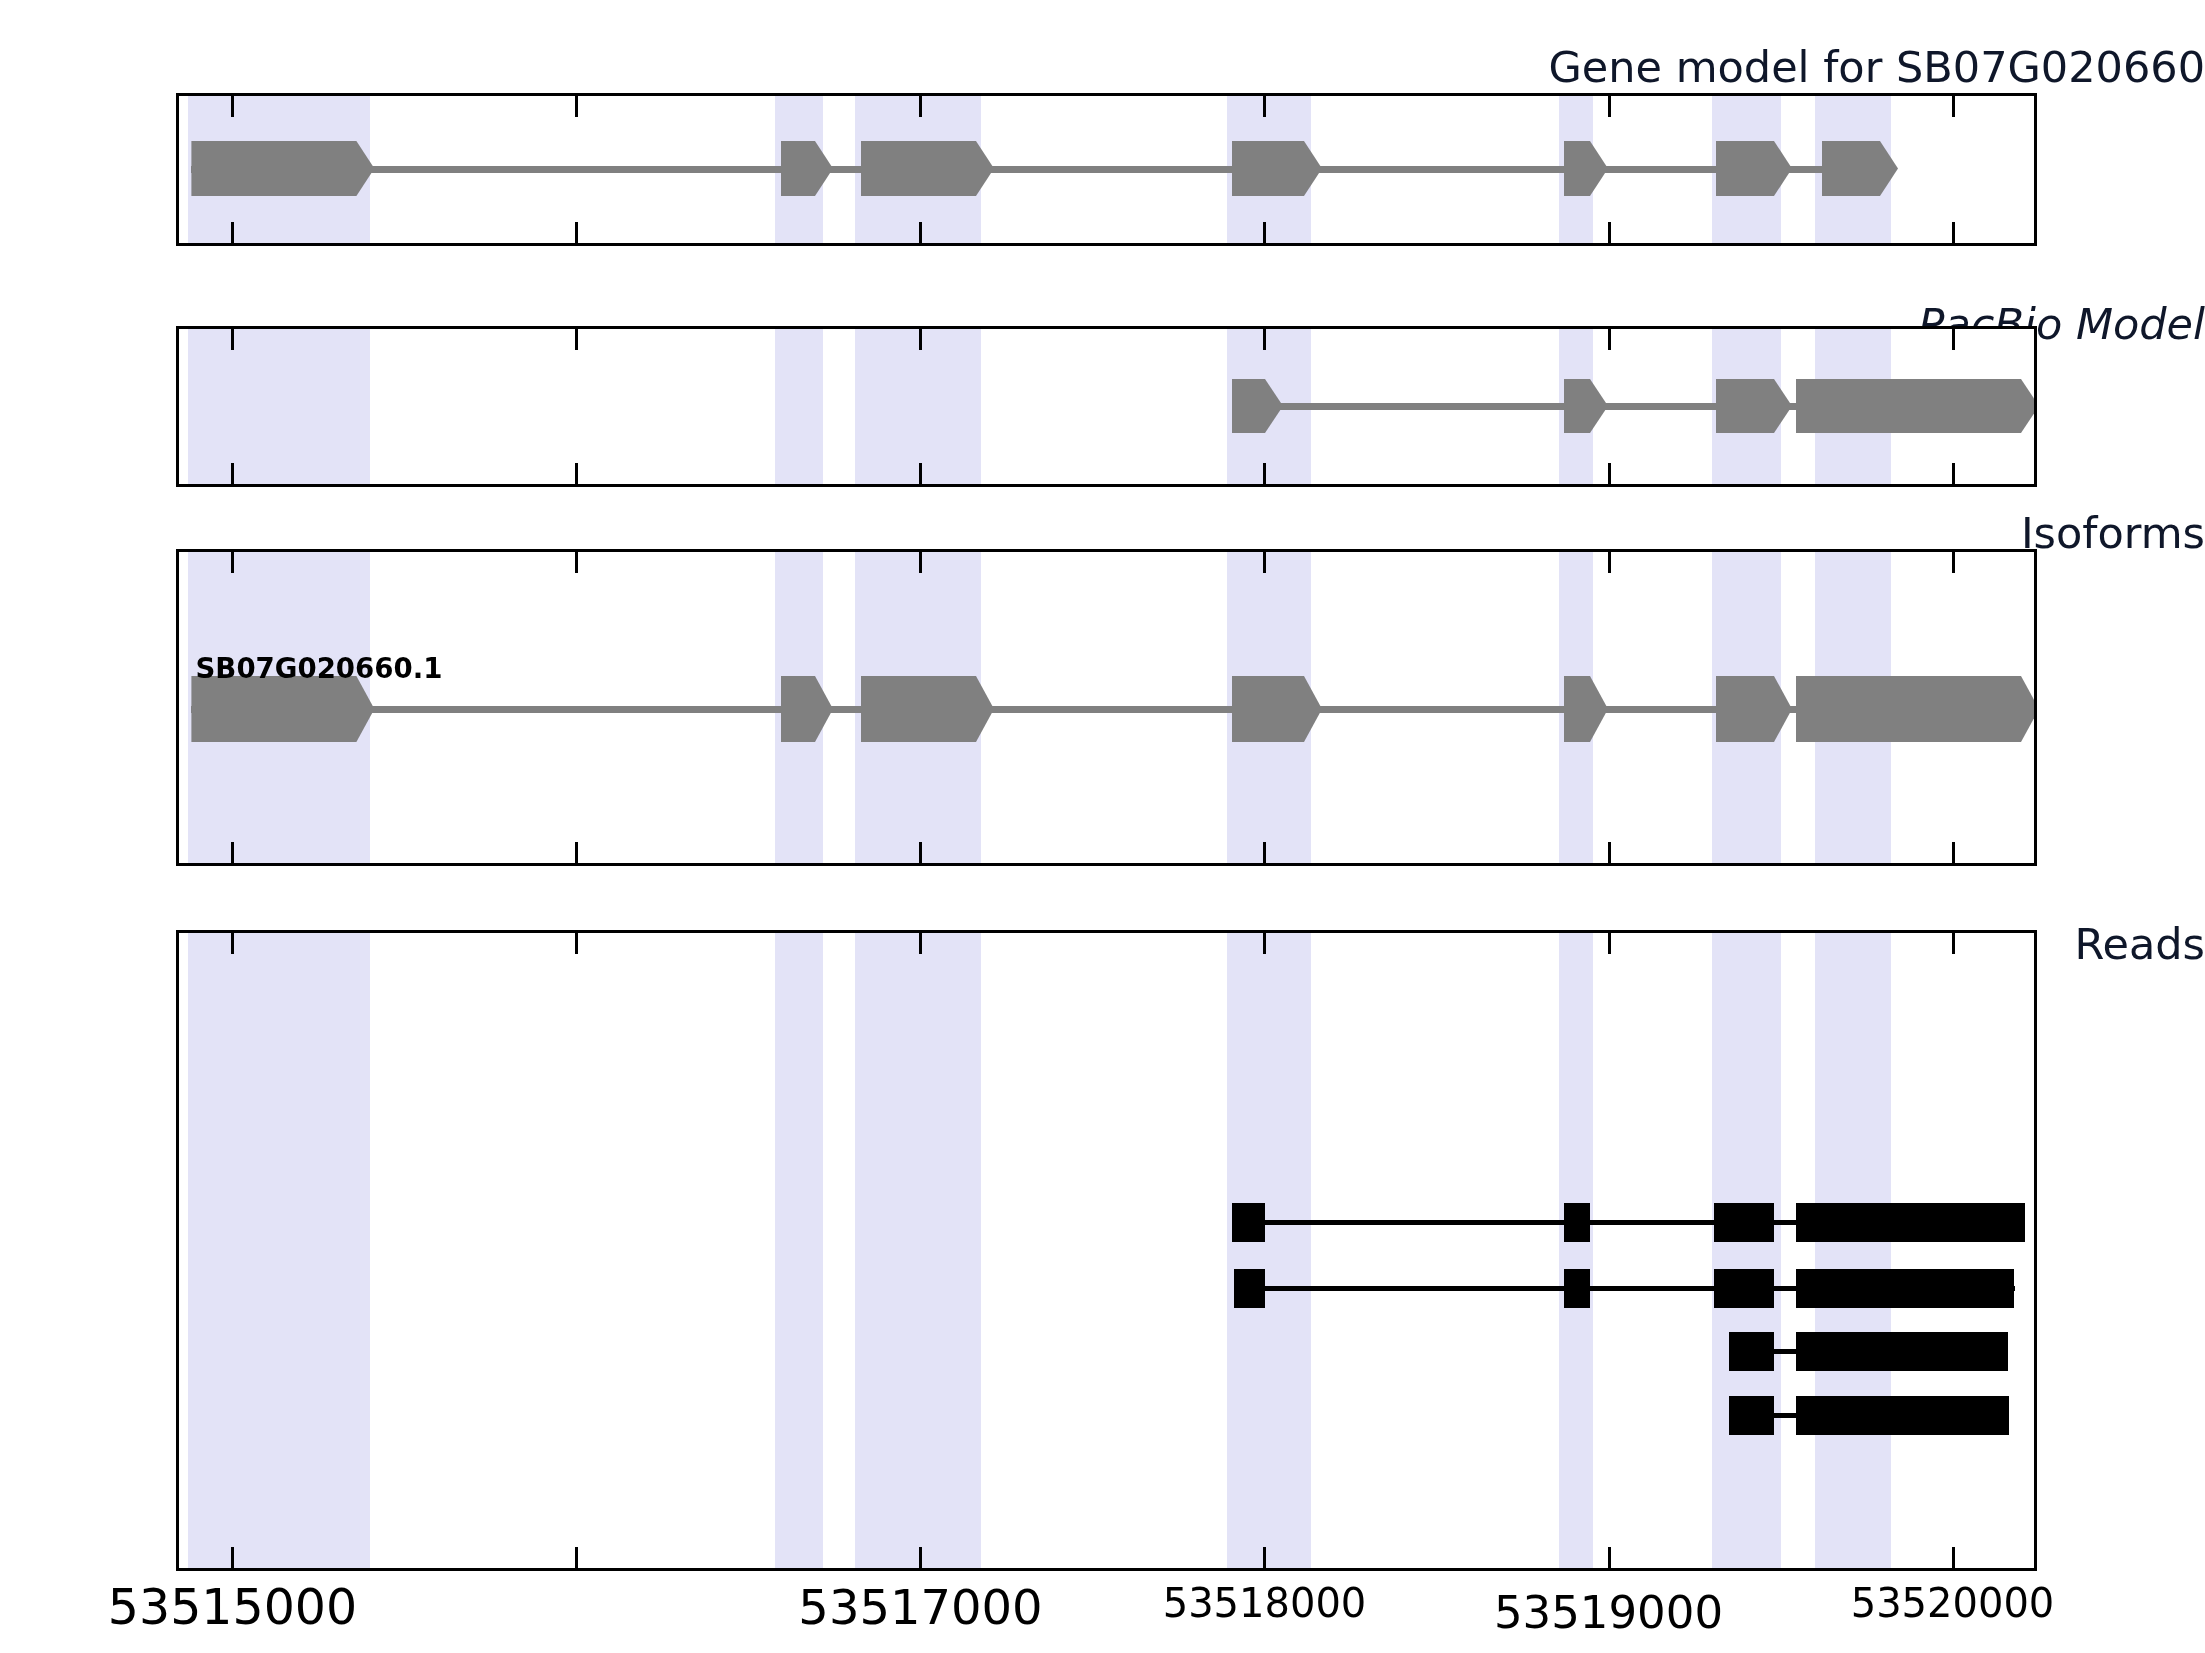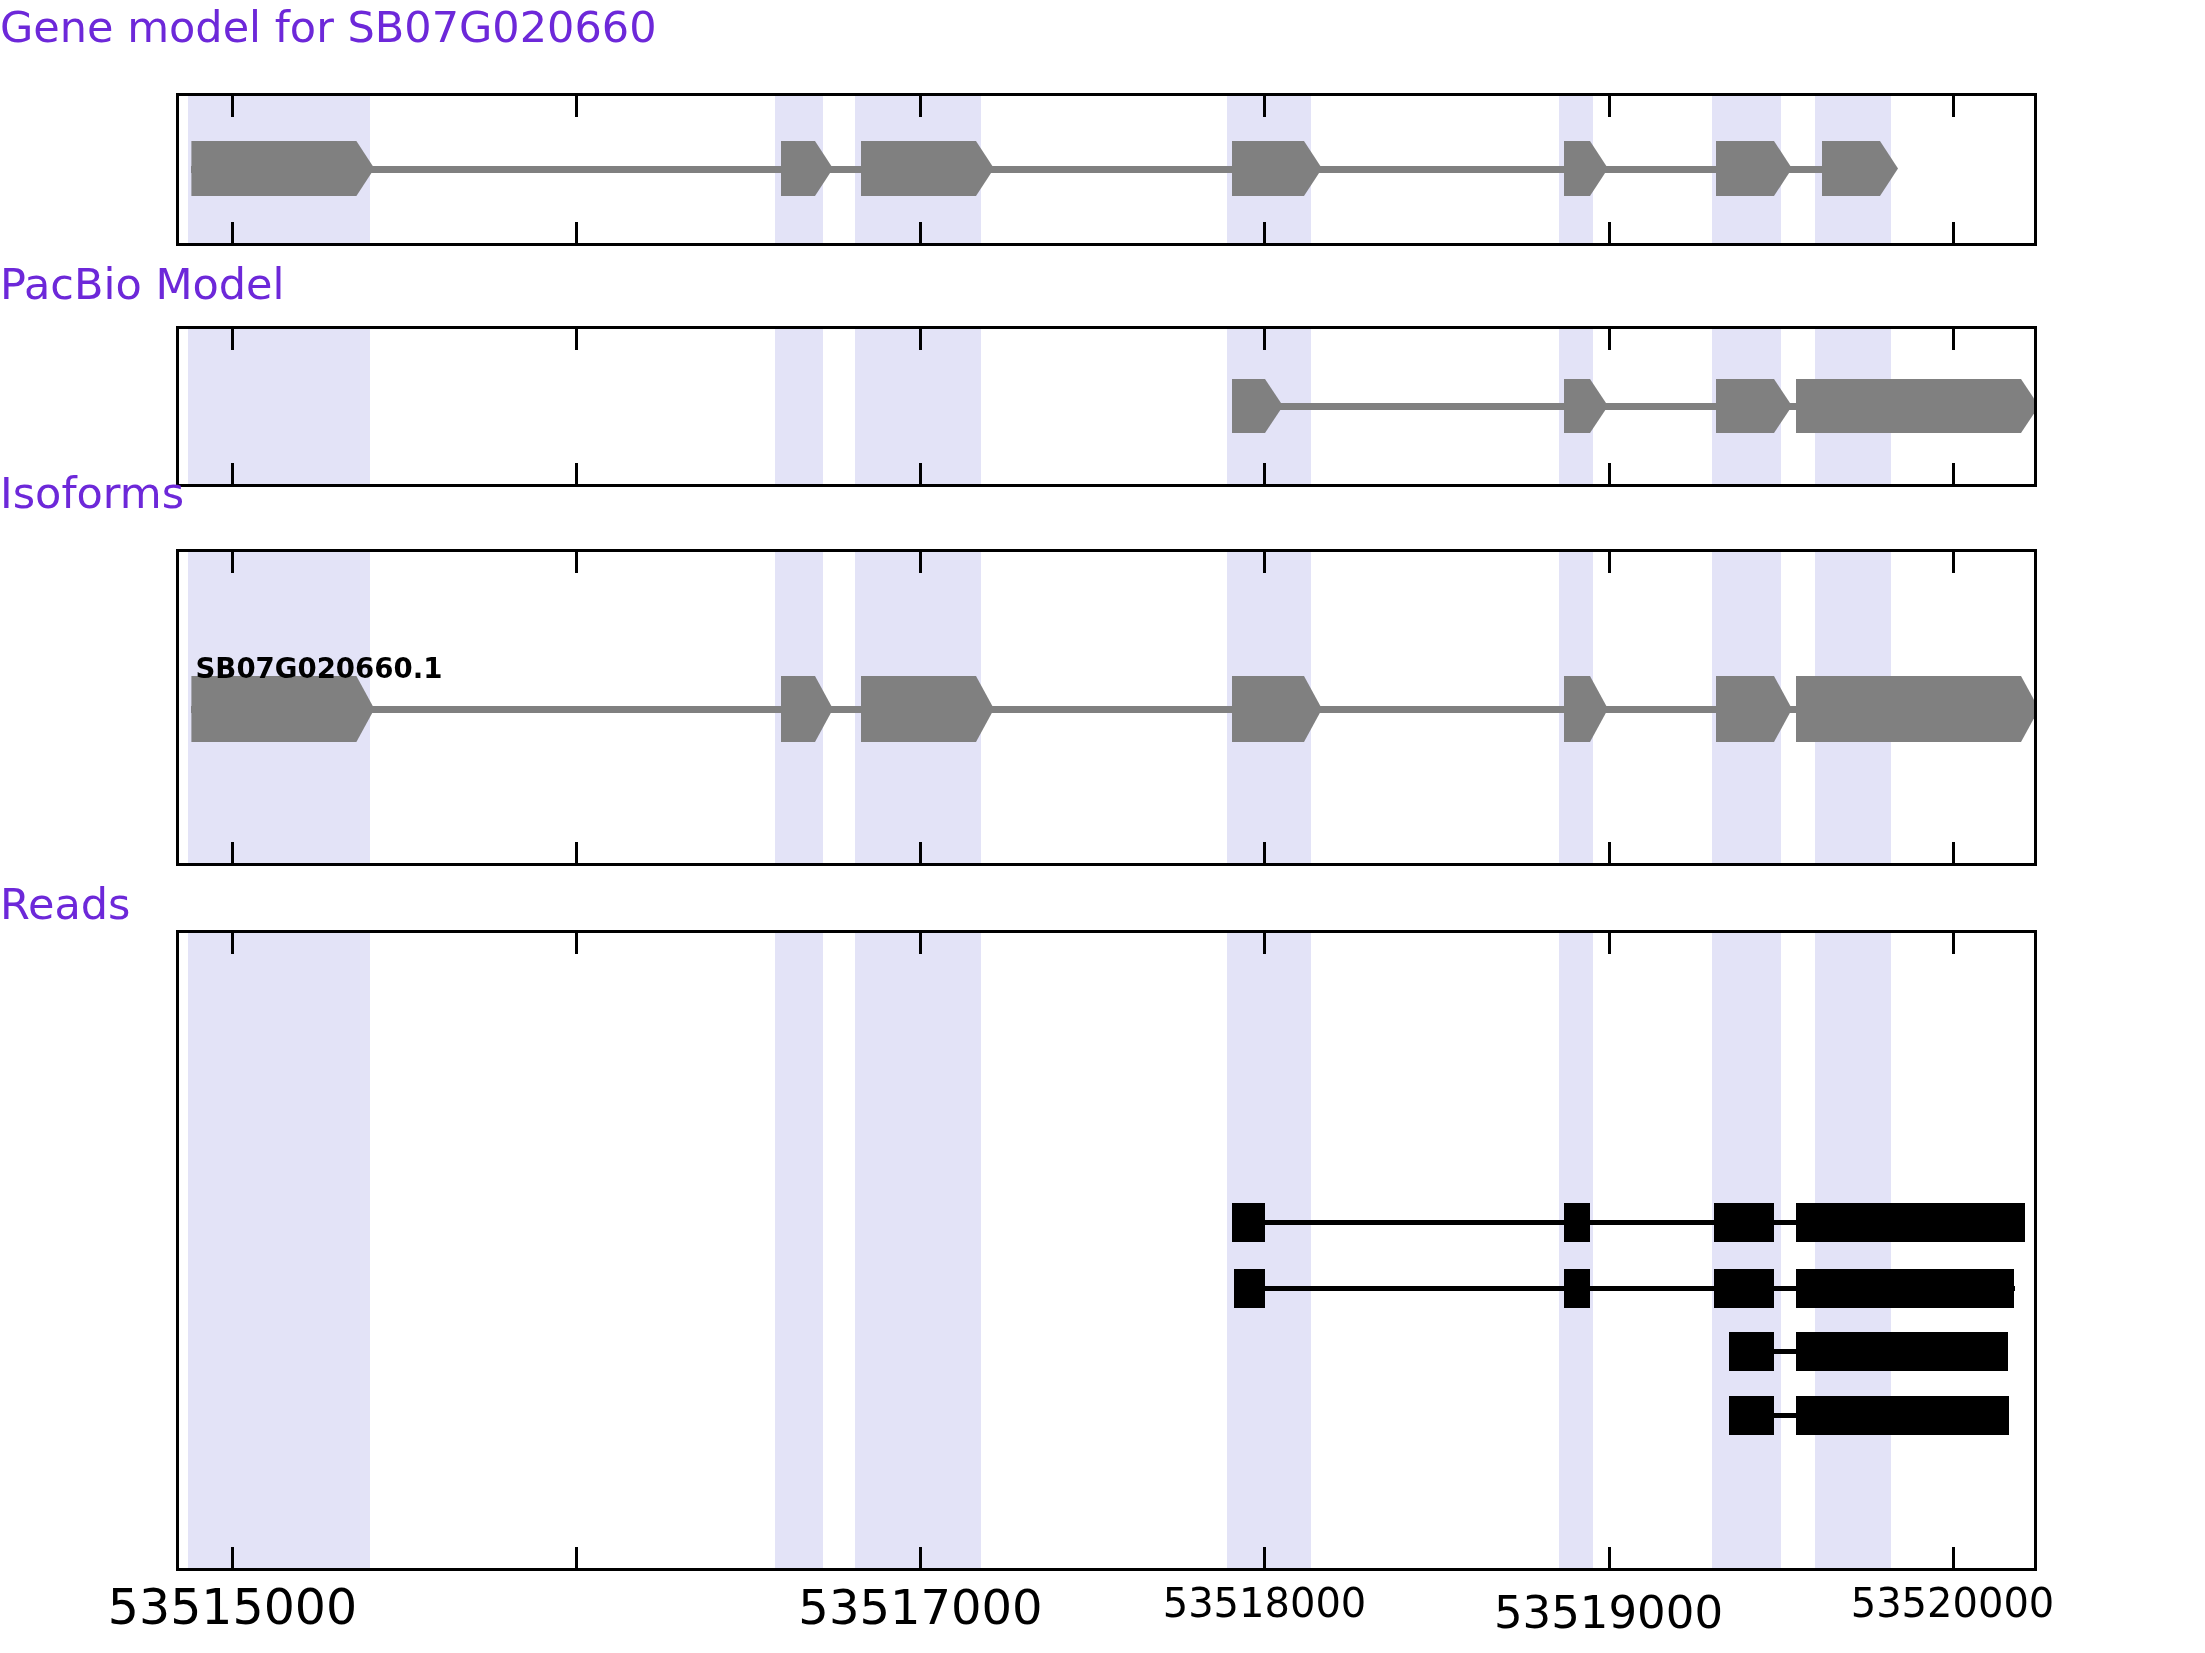--- a/index.html
+++ b/index.html
@@ -1,23 +1,23 @@
 <!DOCTYPE html>
 <html style="font-size:11px"><head>
 <meta charset="utf-8">
 <style>
   html,body{margin:0;padding:0;background:#ffffff;}
   body{width:2205px;height:1654px;font-family:"DejaVu Sans",sans-serif;overflow:hidden;position:relative;}
 
   .figure{position:absolute;left:0;top:0;width:2205px;height:1654px;}
 
   .panel-title{
-    position:absolute;text-align:left;color:#6d28d9;
+    position:absolute;text-align:right;color:#0f172a;
     font-family:"DejaVu Sans",sans-serif;font-weight:400;
-    white-space:nowrap;line-height:1;
+    white-space:nowrap;line-height:1;margin-top:40px;
   }
 
   .panel{position:absolute;box-sizing:border-box;border:3.4px solid #000000;background:#ffffff;overflow:hidden;}
   .plotarea{position:absolute;left:0;top:0;width:100%;height:100%;}
 
   .hlband{position:absolute;top:0;height:100%;background:#e3e3f7;}
 
   .tick{position:absolute;width:2.8px;background:#000000;}
   .tick.top{top:0;height:20.7px;}
   .tick.bot{bottom:0;height:20.7px;}
@@ -73,21 +73,21 @@
         <div class="exon arrow" style="left: 12.4px; width: 183px; top: 45px; height: 55px;"></div>
         <div class="exon arrow" style="left: 602px; width: 52px; top: 45px; height: 55px;"></div>
         <div class="exon arrow" style="left: 682px; width: 133px; top: 45px; height: 55px;"></div>
         <div class="exon arrow" style="left: 1053px; width: 90px; top: 45px; height: 55px;"></div>
         <div class="exon arrow" style="left: 1385px; width: 44px; top: 45px; height: 55px;"></div>
         <div class="exon arrow" style="left: 1537px; width: 76px; top: 45px; height: 55px;"></div>
         <div class="exon arrow" style="left: 1643px; width: 76px; top: 45px; height: 55px;"></div>
       </div>
   </div>
 
-  <div class="panel-title" style="left:0;top:263px;width:2205px;font-size:43px;">PacBio Model</div>
+  <div class="panel-title" style="left:0;top:263px;width:2205px;font-size:43px;font-style:italic;">PacBio Model</div>
   <div class="panel" id="panel-1" style="left:176px;top:326px;width:1861px;height:161px;">
     <div class="plotarea" id="plot-1">
         <div class="hlband" style="left: 9px; width: 182px;"></div>
         <div class="hlband" style="left: 596px; width: 48px;"></div>
         <div class="hlband" style="left: 676px; width: 126px;"></div>
         <div class="hlband" style="left: 1048px; width: 84px;"></div>
         <div class="hlband" style="left: 1380px; width: 34px;"></div>
         <div class="hlband" style="left: 1533px; width: 69px;"></div>
         <div class="hlband" style="left: 1636px; width: 76px;"></div>
         <div class="tick top" style="left: 52px;"></div>

